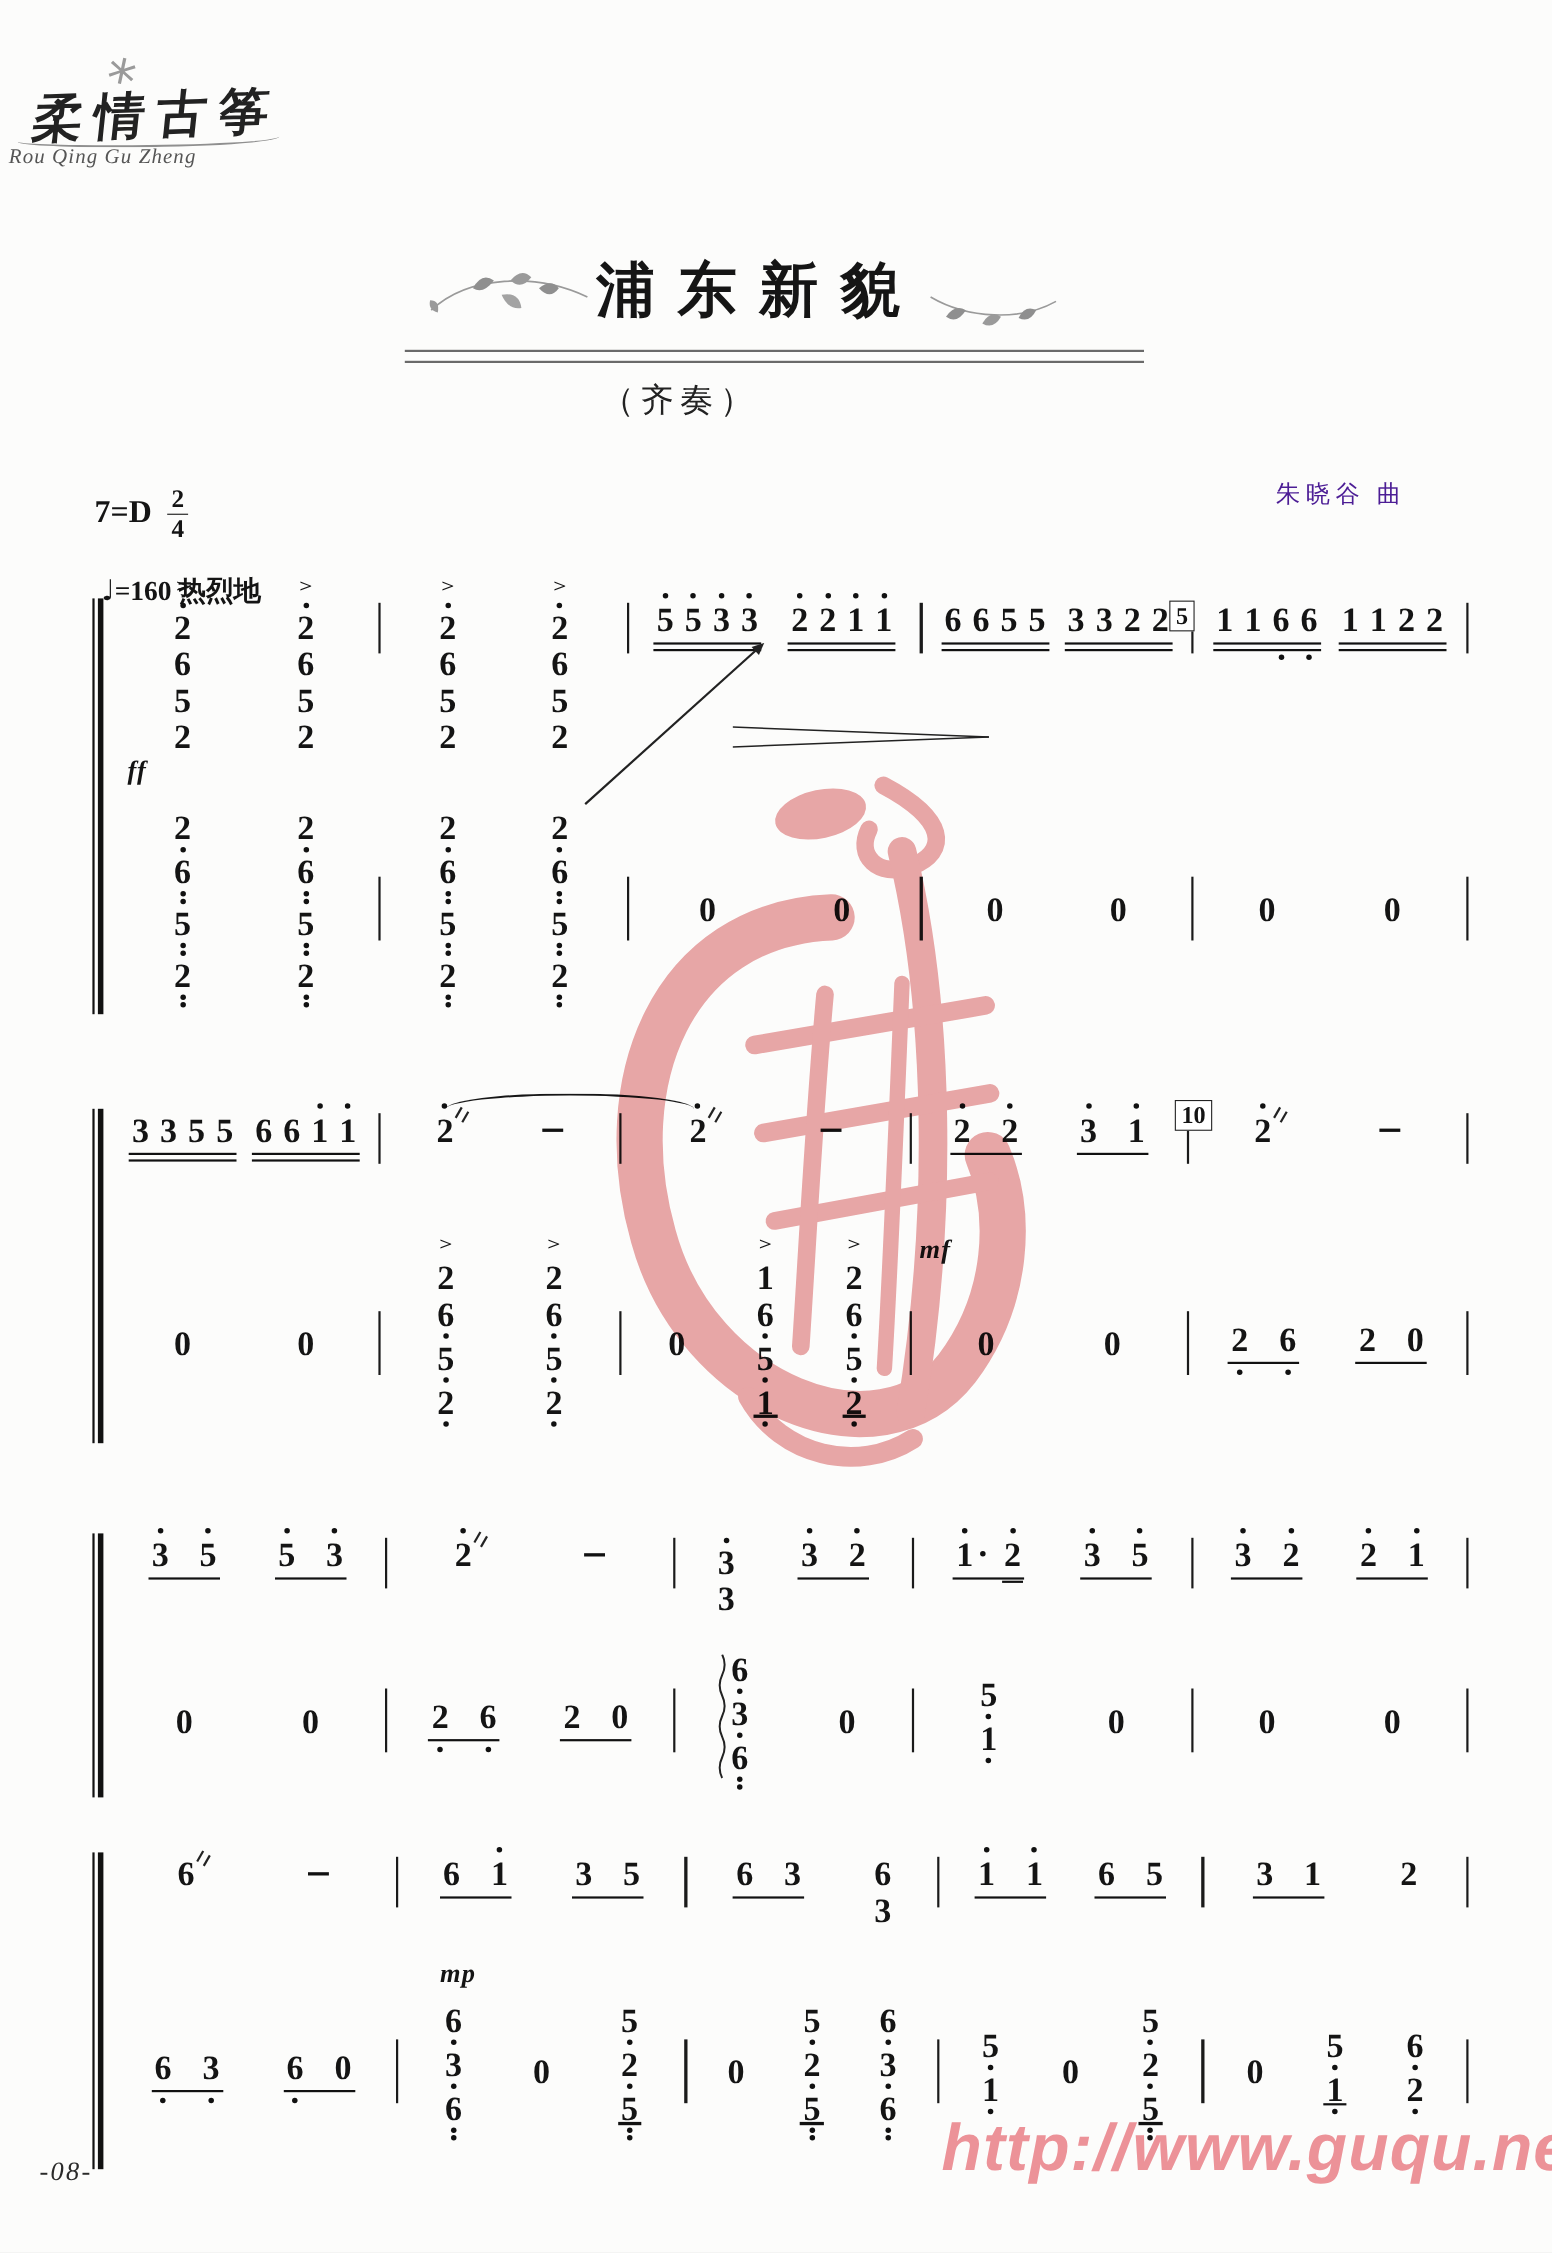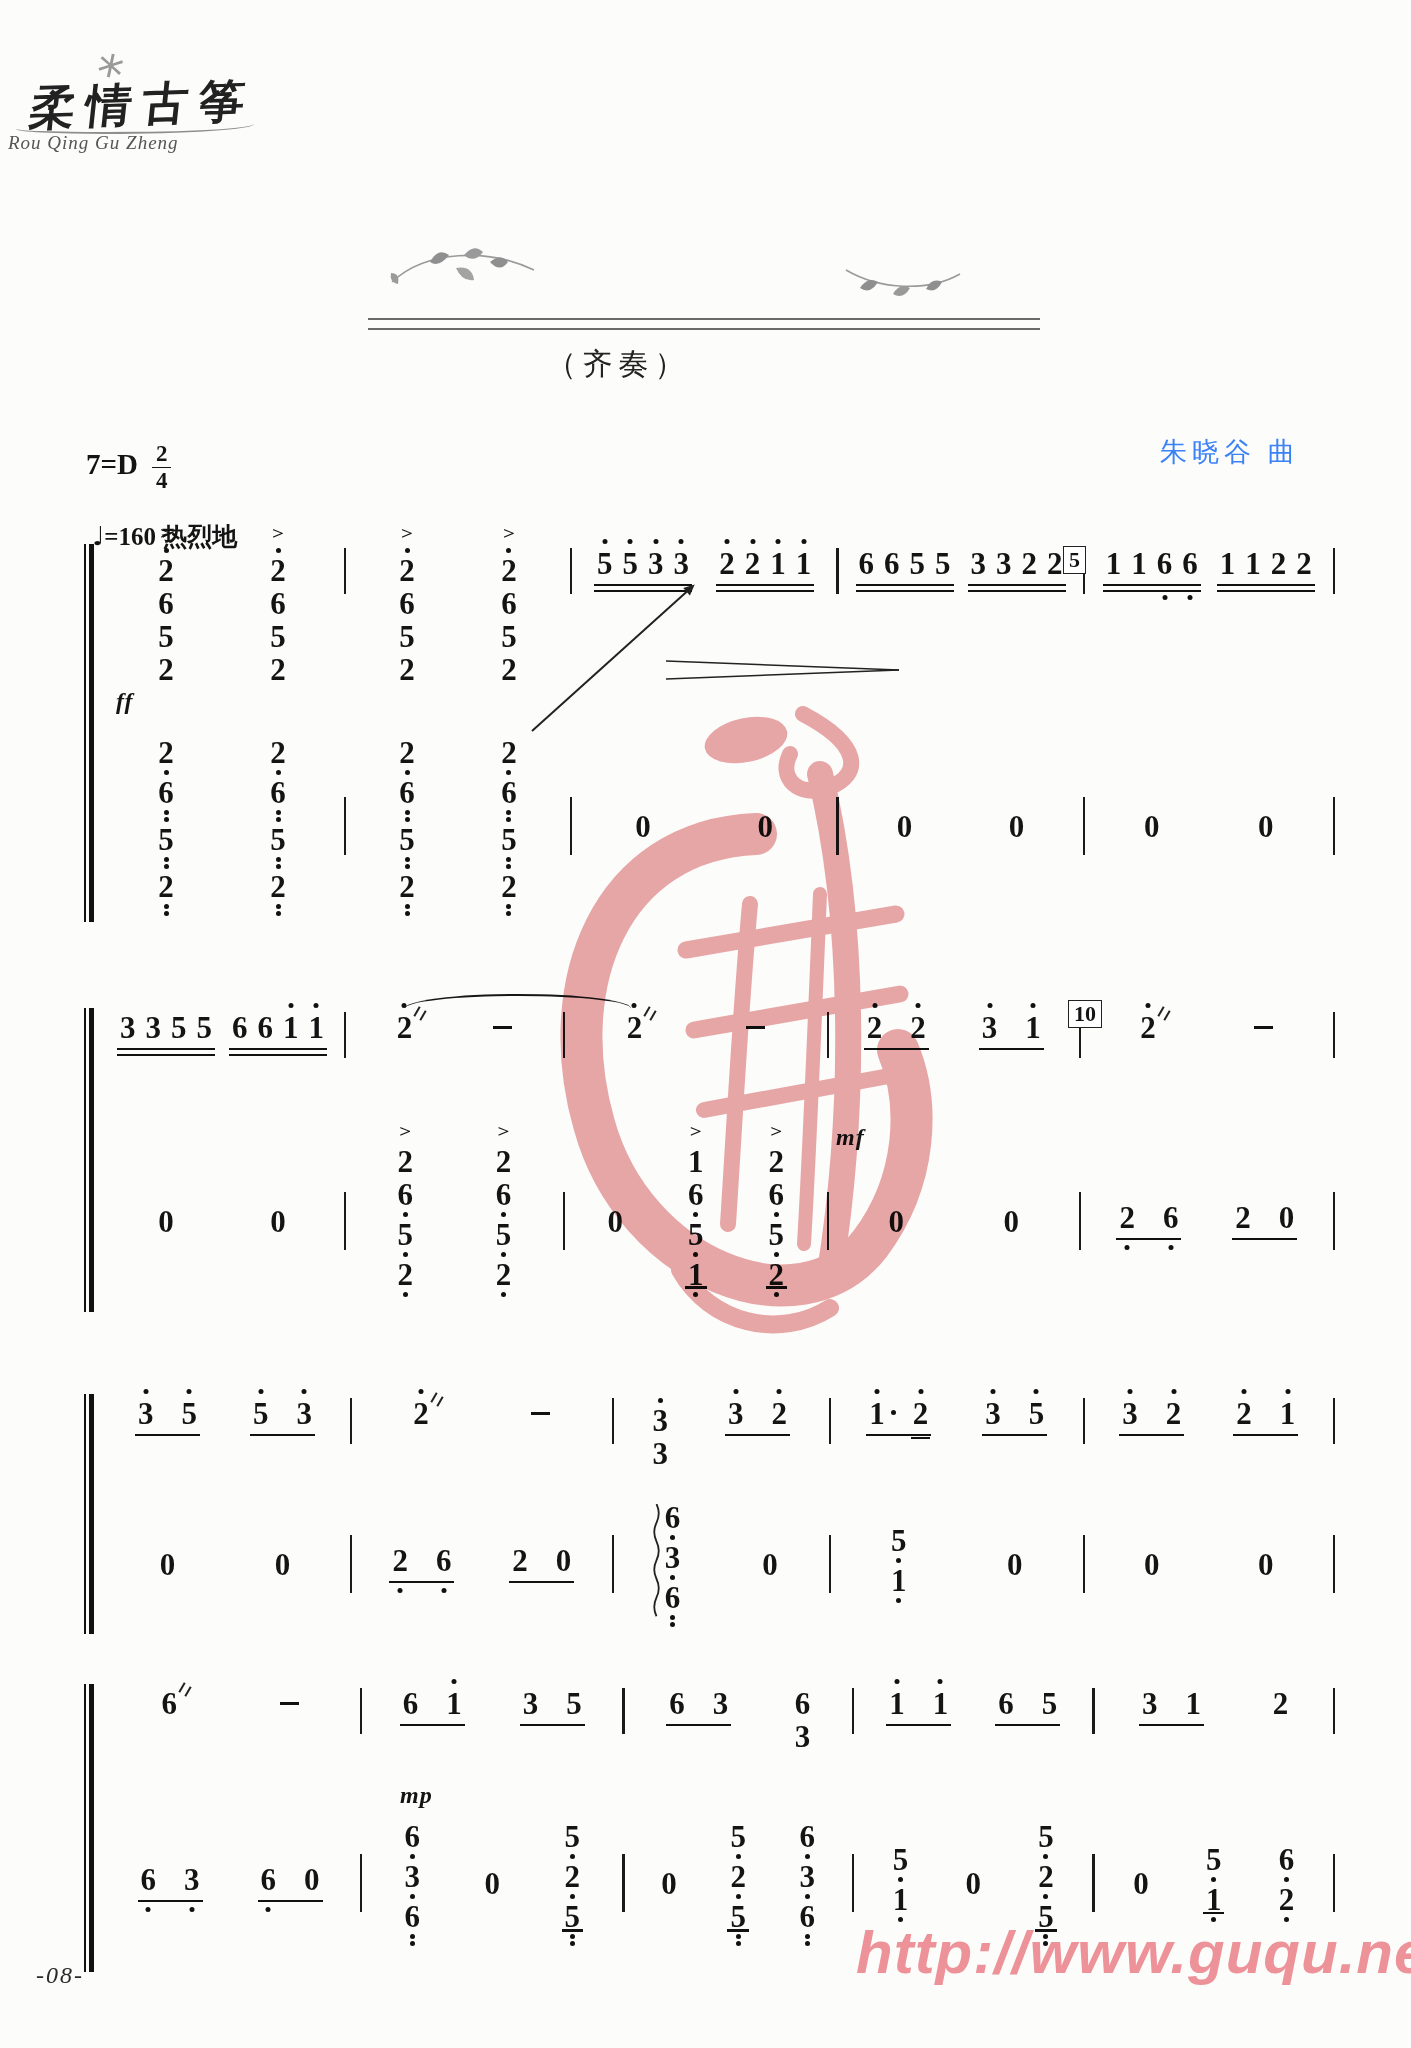--- a/index.html
+++ b/index.html
@@ -18,21 +18,21 @@
   .vine{position:absolute;color:#9a9a9a;}
   .title-rule{position:absolute;left:368px;top:318px;width:672px;height:8px;
               border-top:2.5px solid #6a6a6a;border-bottom:2.5px solid #6a6a6a;}
   .subtitle{position:absolute;left:0;top:344px;width:1237px;text-align:center;font-size:30px;letter-spacing:6px;color:#222;}
   .keysig{position:absolute;left:86px;top:442px;font-size:29px;font-weight:700;}
   .frac{display:inline-block;vertical-align:middle;text-align:center;font-size:23px;font-weight:700;margin-left:14px;line-height:1.05;}
   .frac .num{display:block;border-bottom:1.8px solid #141414;padding:0 4px 1px;}
   .frac .den{display:block;padding-top:1px;}
   .tempo{position:absolute;left:92px;top:500px;font-size:25px;font-weight:600;margin-top:20px;}
   .tempo .nq{font-family:"DejaVu Sans",sans-serif;font-size:26px;}
-  .composer{position:absolute;left:1160px;top:434px;font-size:27px;letter-spacing:5px;color:#3b82f6;}
+  .composer{position:absolute;left:1160px;top:434px;font-size:22px;letter-spacing:5px;color:#4c1d95;}
 
   
   #score{position:absolute;left:100px;top:0;width:1235px;}
   .system{position:absolute;left:0;width:100%;}
   .bracket{position:absolute;left:-16px;top:-4px;bottom:-2px;width:9px;border-left:2px solid #111;}
   .bracket::after{content:"";position:absolute;left:3px;top:0;bottom:0;width:5px;background:#111;}
   .stave{position:absolute;left:0;right:0;display:flex;}
   .stave.up{align-items:flex-start;}
   .stave.lw{align-items:center;}
   .measure{position:relative;display:flex;justify-content:space-around;align-items:inherit;height:100%;padding:0 10px;}
@@ -91,20 +91,21 @@
   <div class="logo-en" data-interactable="false">Rou Qing Gu Zheng</div>
 
   <svg class="vine" data-interactable="false" style="left:386px;top:238px;" width="152" height="60" viewBox="0 0 152 60">
     <path d="M6 44 C40 12 102 10 148 32" stroke="#9a9a9a" stroke-width="1.6" fill="none"></path>
     <path d="M12 46 q-9 -2 -7 -11 q9 0 7 11" fill="#9a9a9a"></path>
     <path d="M44 24 q8 -15 19 -7 q-10 13 -19 7" fill="#8f8f8f"></path>
     <path d="M78 17 q10 -12 19 -3 q-9 12 -19 3" fill="#9a9a9a"></path>
     <path d="M104 24 q11 -9 18 0 q-8 11 -18 0" fill="#8f8f8f"></path>
     <path d="M70 30 q6 14 18 12 q-2 -15 -18 -12" fill="#a3a3a3"></path>
   </svg>
+  <div class="title" data-interactable="false">浦东新貌</div>
   <svg class="vine" data-interactable="false" style="left:844px;top:252px;" width="120" height="48" viewBox="0 0 120 48">
     <path d="M2 18 C36 38 84 40 116 22" stroke="#9a9a9a" stroke-width="1.5" fill="none"></path>
     <path d="M34 30 q-8 13 -18 6 q8 -12 18 -6" fill="#8f8f8f"></path>
     <path d="M66 36 q-7 12 -17 6 q7 -12 17 -6" fill="#9a9a9a"></path>
     <path d="M98 30 q-6 12 -16 7 q6 -12 16 -7" fill="#8f8f8f"></path>
   </svg>
   <div class="title-rule" data-interactable="false"></div>
   <div class="subtitle" data-interactable="false">（齐奏）</div>
 
   <div class="keysig" data-interactable="false">

